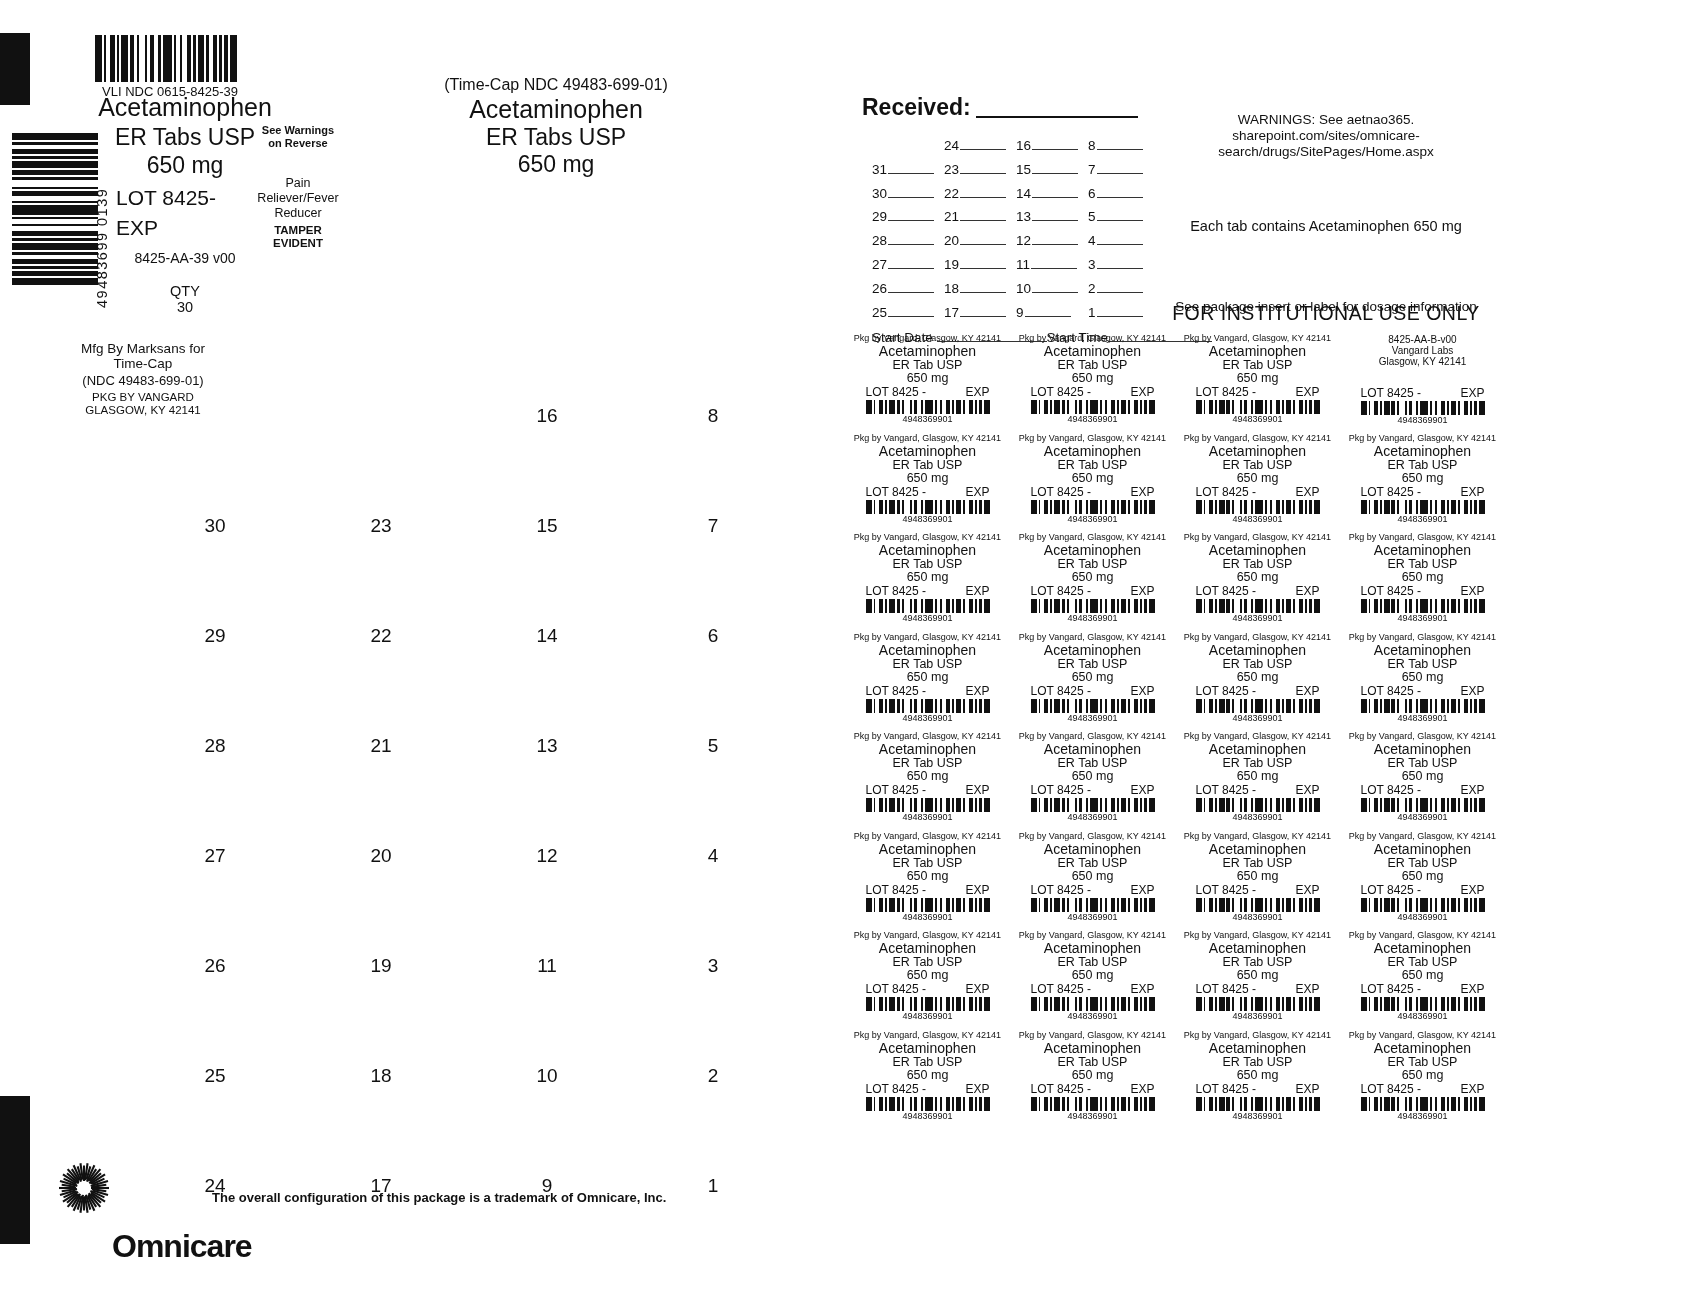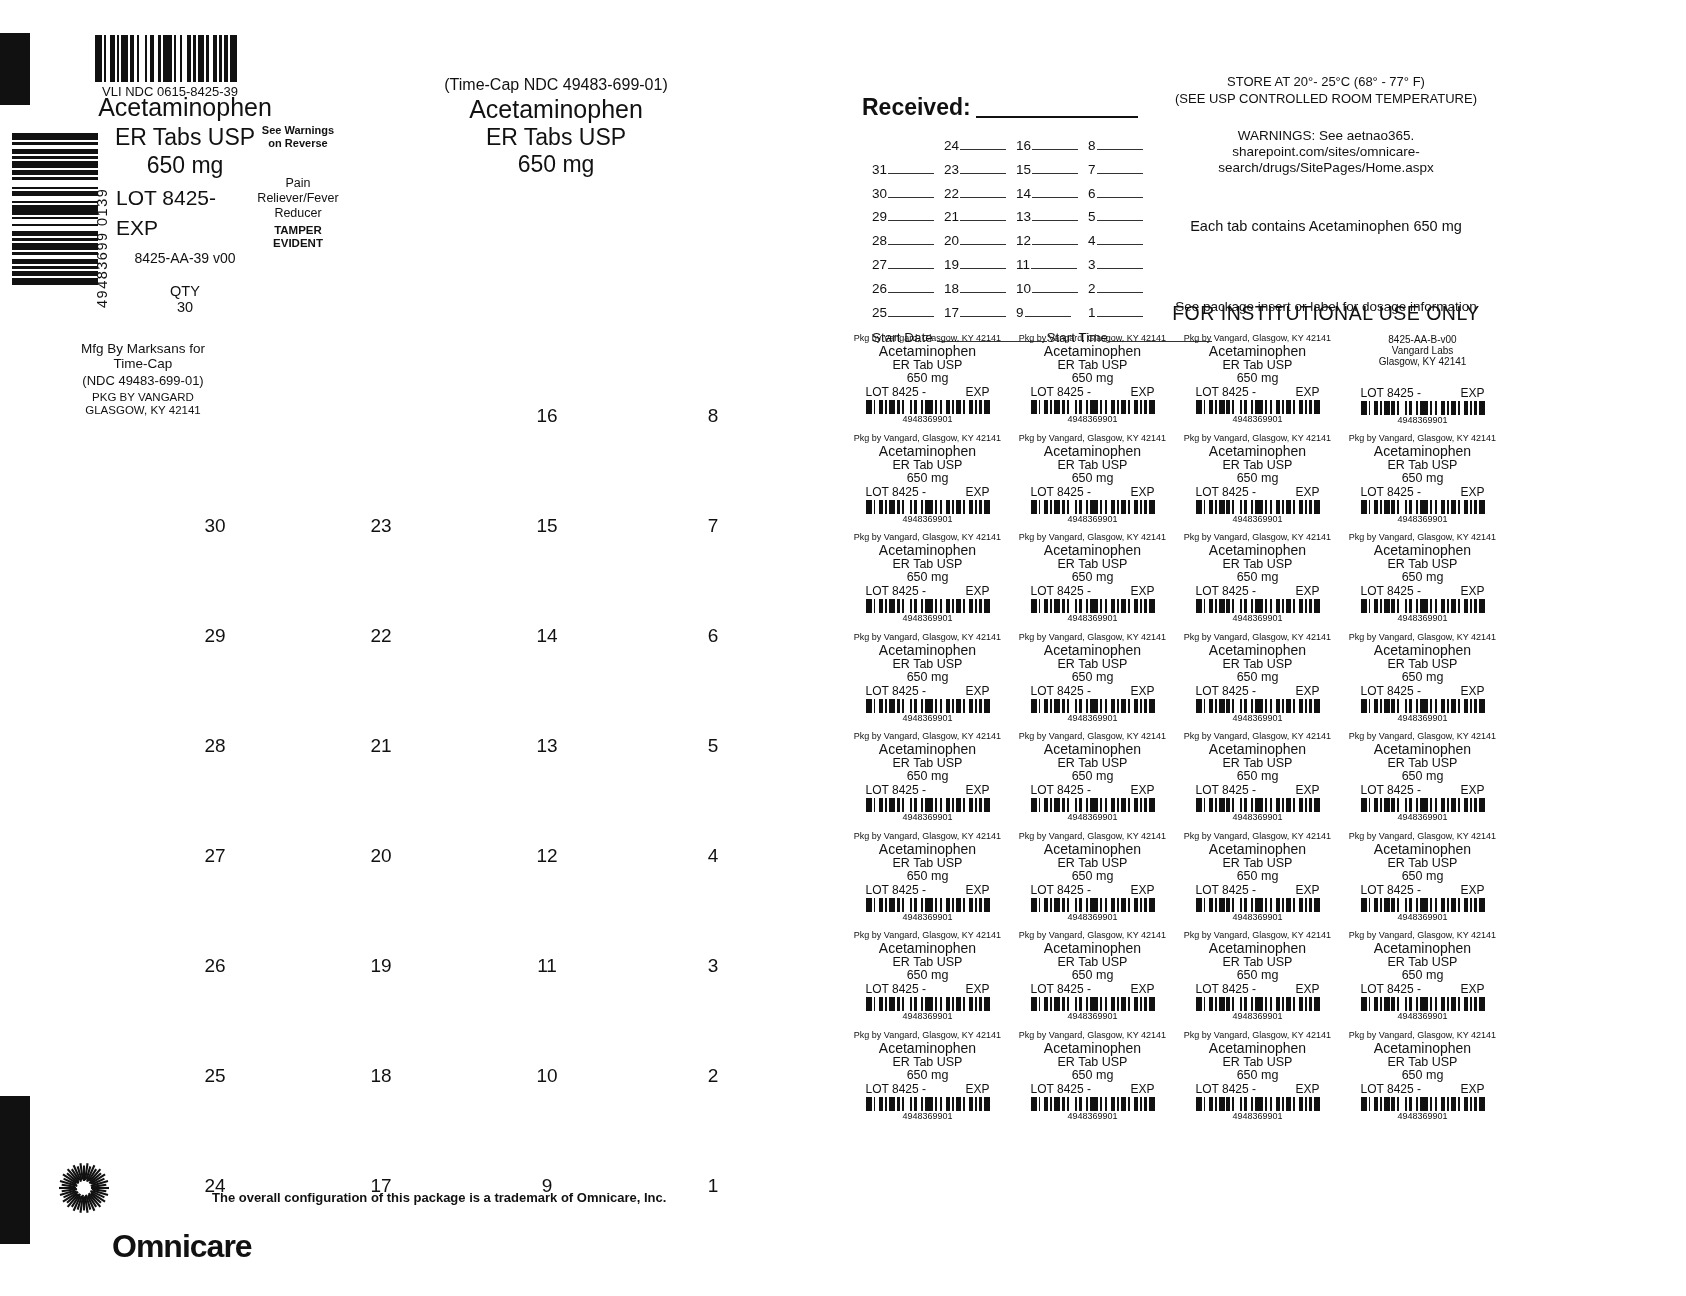--- a/index.html
+++ b/index.html
@@ -49,21 +49,21 @@
   #received-line{left:976px;top:96px;width:162px;height:20px;border-bottom:2px solid #111;}
   #rcv-grid{left:872px;top:138px;display:grid;grid-template-columns:repeat(4,72px);
     grid-auto-rows:23.8px;}
   .rcv-cell{font-size:13.5px;white-space:nowrap;}
   .rcv-line{display:inline-block;width:46px;height:11px;border-bottom:1.4px solid #333;margin-left:1px;}
   #start-row{left:872px;top:330px;font-size:13.5px;white-space:nowrap;}
   .start-line{display:inline-block;height:11px;border-bottom:1.4px solid #333;}
   
   .infocol{left:1158px;width:336px;}
   #storage{top:74px;font-size:13px;line-height:16.5px;}
-  #warnings{top:128px;font-size:13.5px;line-height:16px;text-align:center;}
+  #warnings{top:112px;font-size:13.5px;line-height:16px;text-align:center;}
   #contents-line{top:218px;font-size:14.5px;}
   #dosage-line{top:299px;font-size:13.5px;}
   #institutional{top:302px;font-size:19.5px;letter-spacing:.5px;white-space:nowrap;}
   
   #unit-grid{left:845px;top:331px;display:grid;grid-template-columns:repeat(4,165px);
     grid-auto-rows:99.5px;}
   .unit-label{text-align:center;overflow:hidden;}
   .ul-pkg{font-size:9px;line-height:11px;padding-top:2px;}
   .ul-name{font-size:14px;line-height:15px;}
   .ul-form{font-size:12.5px;line-height:13px;}
@@ -235,24 +235,20 @@
       <div class="rcv-cell"><span class="rcv-num">25</span><span class="rcv-line"></span></div>
       <div class="rcv-cell"><span class="rcv-num">17</span><span class="rcv-line"></span></div>
       <div class="rcv-cell"><span class="rcv-num">9</span><span class="rcv-line"></span></div>
       <div class="rcv-cell"><span class="rcv-num">1</span><span class="rcv-line"></span></div>
     </div>
   <div class="abs" id="start-row">
     <span>Start Date</span>
     <span class="start-line" style="width:110px;"></span><span>Start Time</span><span class="start-line" style="width:104px;"></span>
   </div>
 
-  <div class="abs ctr infocol" id="storage">
-    <div>STORE AT 20°- 25°C (68° - 77° F)</div>
-    <div>(SEE USP CONTROLLED ROOM TEMPERATURE)</div>
-  </div>
   <div class="abs ctr infocol" id="warnings">
     <div>WARNINGS: See aetnao365.</div>
     <div>sharepoint.com/sites/omnicare-</div>
     <div>search/drugs/SitePages/Home.aspx</div>
   </div>
   <div class="abs ctr infocol" id="contents-line">Each tab contains Acetaminophen 650 mg</div>
   <div class="abs ctr infocol" id="dosage-line">See package insert or label for dosage information</div>
   <div class="abs ctr infocol" id="institutional">FOR INSTITUTIONAL USE ONLY</div>
 
   <div class="abs" id="unit-grid">

